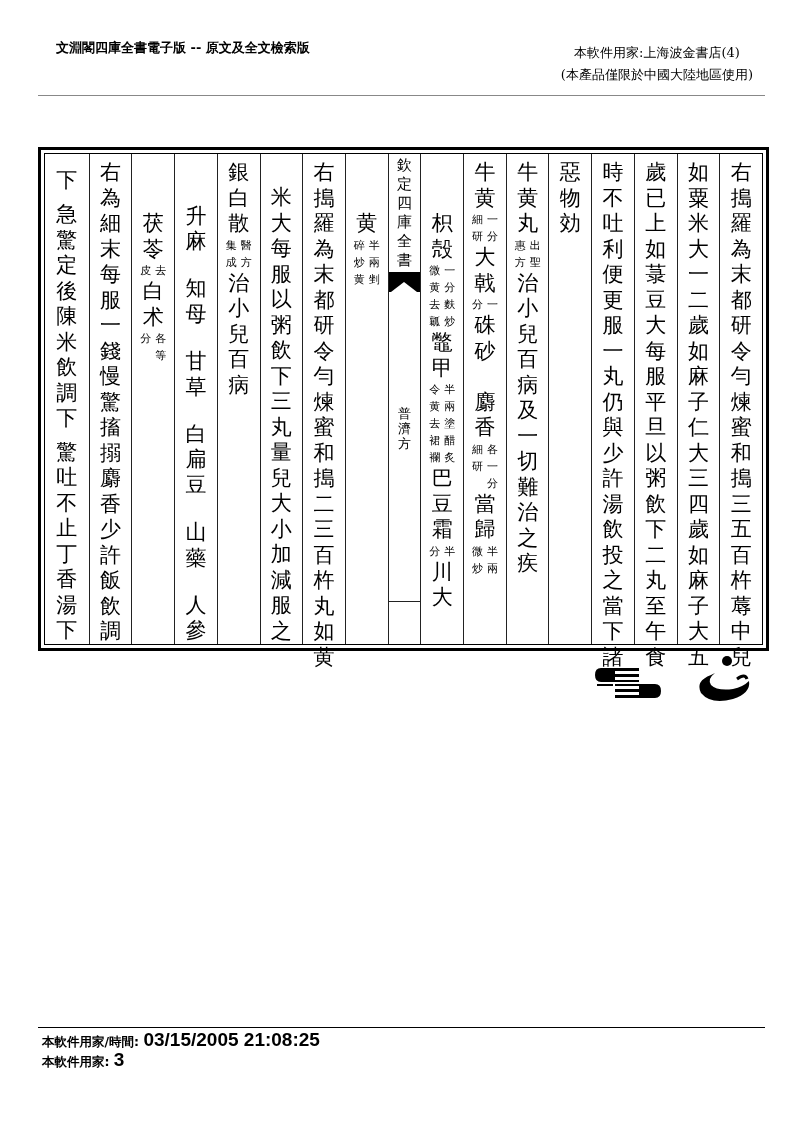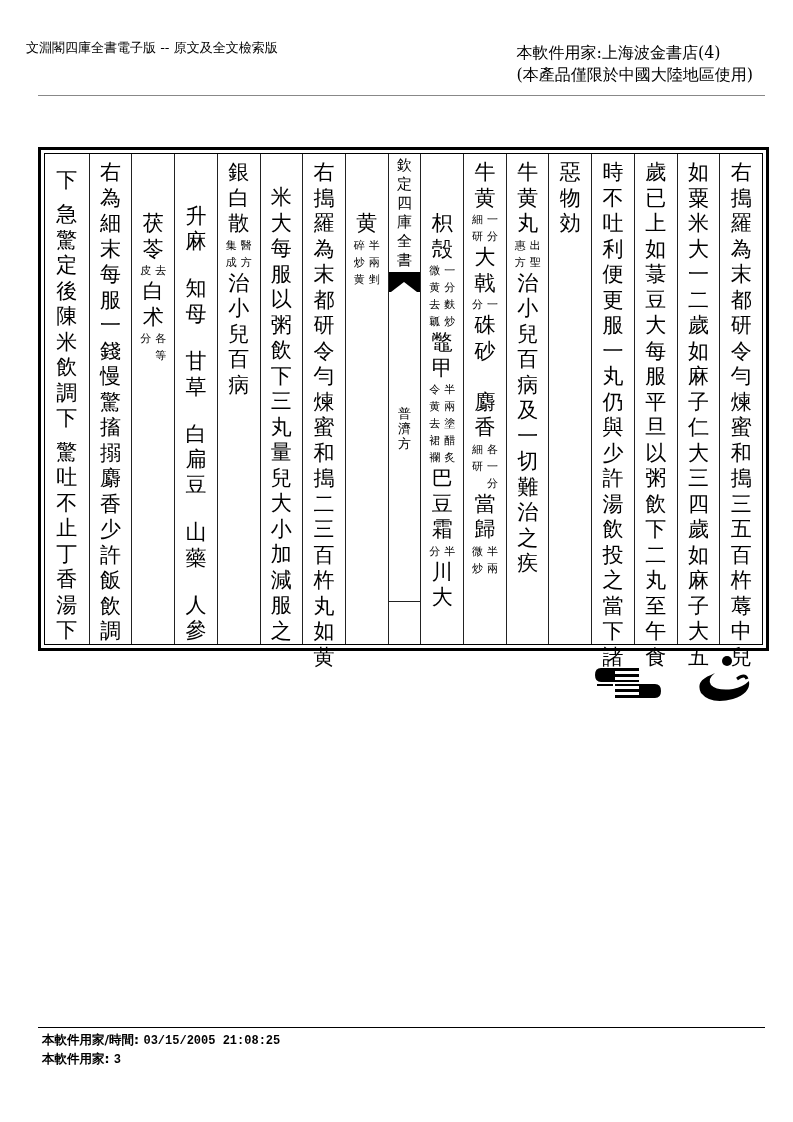--- a/index.html
+++ b/index.html
@@ -1,24 +1,24 @@
 <!DOCTYPE html>
 <html><head>
 <meta charset="utf-8">
 <style>
   html, body { margin:0; padding:0; background:#ffffff; }
   body { width:793px; height:1122px; position:relative; overflow:hidden;
          font-family:"DejaVu Serif", serif; color:#000; }
 
-  .hdr-left { position:absolute; left:26px; top:40px; font-family:"DejaVu Sans", sans-serif;
-              font-weight:normal; font-size:13px; line-height:16px; }
+  .hdr-left { position:absolute; left:56px; top:40px; font-family:"DejaVu Sans", sans-serif;
+              font-weight:bold; font-size:13px; line-height:16px; }
   .hdr-left div { white-space:nowrap; }
   .hdr-left .latin { font-family:"Liberation Sans", sans-serif; font-size:14px; }
   .hdr-right { position:absolute; right:40px; top:42px; font-family:"DejaVu Serif", serif;
-               font-size:16px; line-height:22px; text-align:left; }
+               font-size:13px; line-height:22px; text-align:center; }
   .hdr-right div { white-space:nowrap; }
   .rule-top { position:absolute; left:38px; right:28px; top:95px; height:0; border-top:1px solid #888; }
 
   .frame { position:absolute; left:38px; top:147px; width:731px; height:504px;
            border:3px solid #000; box-sizing:border-box; }
   .frame-inner { position:absolute; left:3px; top:3px; right:3px; bottom:3px;
                  border:1px solid #000; }
   .cols { position:absolute; left:0; top:0; right:0; bottom:0; display:flex;
           flex-direction:row-reverse; }
   .col { position:relative; border-left:1.5px solid #222; box-sizing:border-box;
@@ -41,21 +41,21 @@
   .center-col .bar { position:absolute; left:0; right:0; bottom:42px; border-top:1.5px solid #222; }
 
   .logos { position:absolute; left:595px; top:655px; width:170px; height:55px; }
   .logo-books { position:absolute; left:0; top:13px; width:66px; height:30px; }
   .logo-swirl { position:absolute; left:98px; top:0; width:62px; height:50px; }
 
   .rule-bot { position:absolute; left:38px; right:28px; top:1027px; border-top:1px solid #000; }
   .foot { position:absolute; left:42px; top:1031px; font-family:"DejaVu Sans", sans-serif;
           font-weight:bold; font-size:12.5px; line-height:18px; }
   .foot div { white-space:nowrap; }
-  .foot .latin { font-family:Liberation Mono, monospace; font-size:12px; }
+  .foot .latin { font-family:Liberation Sans, sans-serif; font-size:19px; }
 </style>
 </head>
 <body>
 
 <div class="hdr-left">
   <div>文淵閣四庫全書電子版 -- 原文及全文檢索版</div>
 </div>
 <div class="hdr-right">
   <div>本軟件用家:上海波金書店(4)</div>
   <div>(本產品僅限於中國大陸地區使用)</div>

